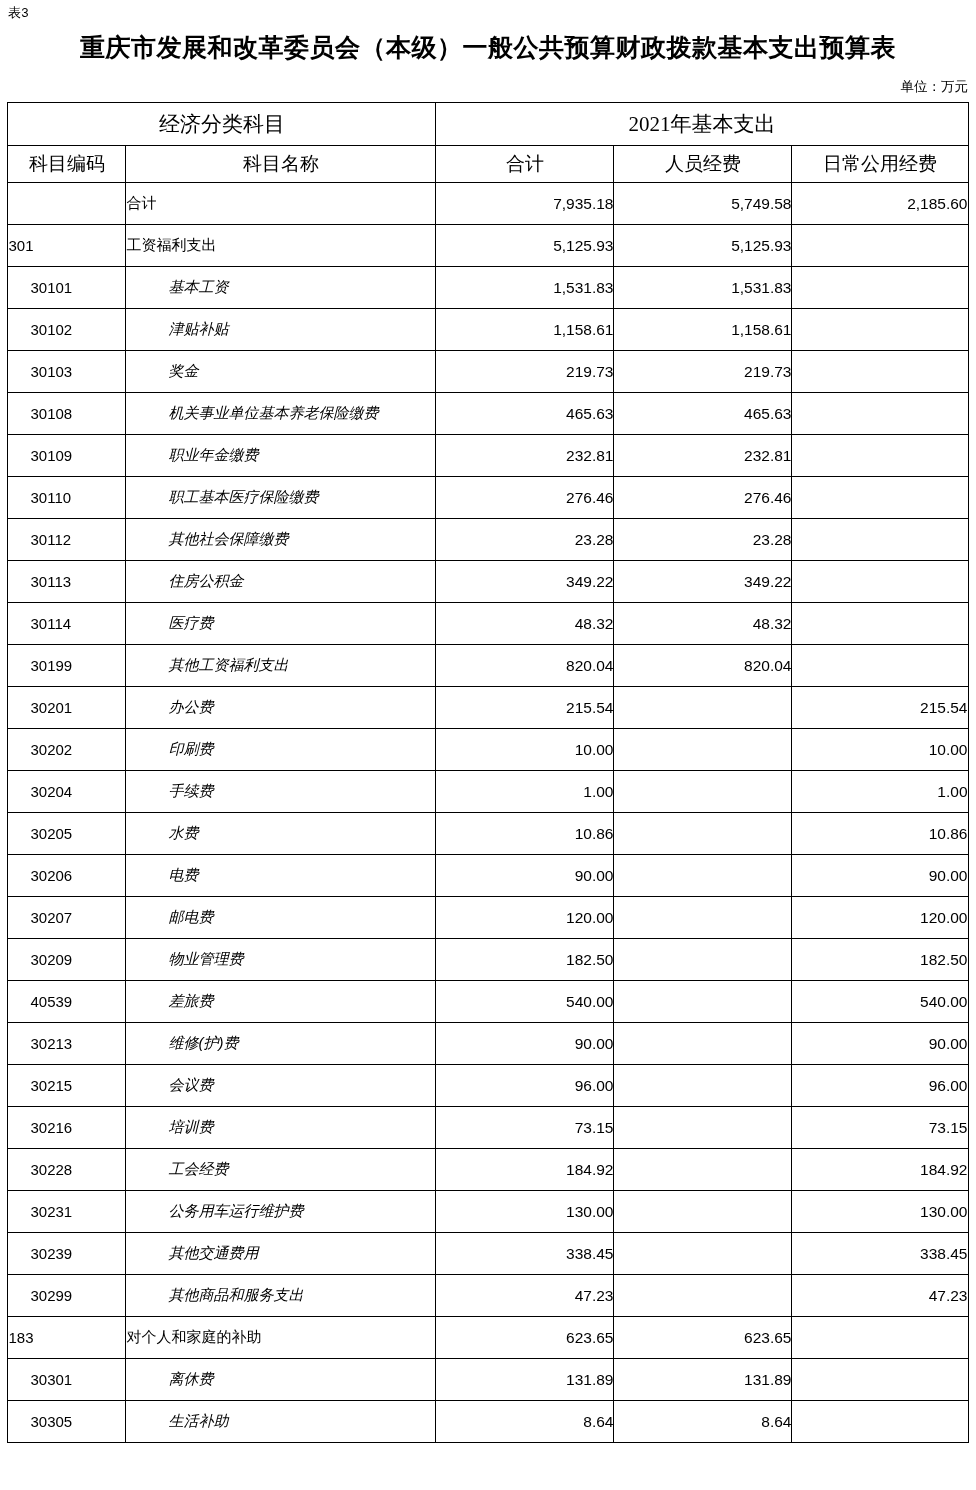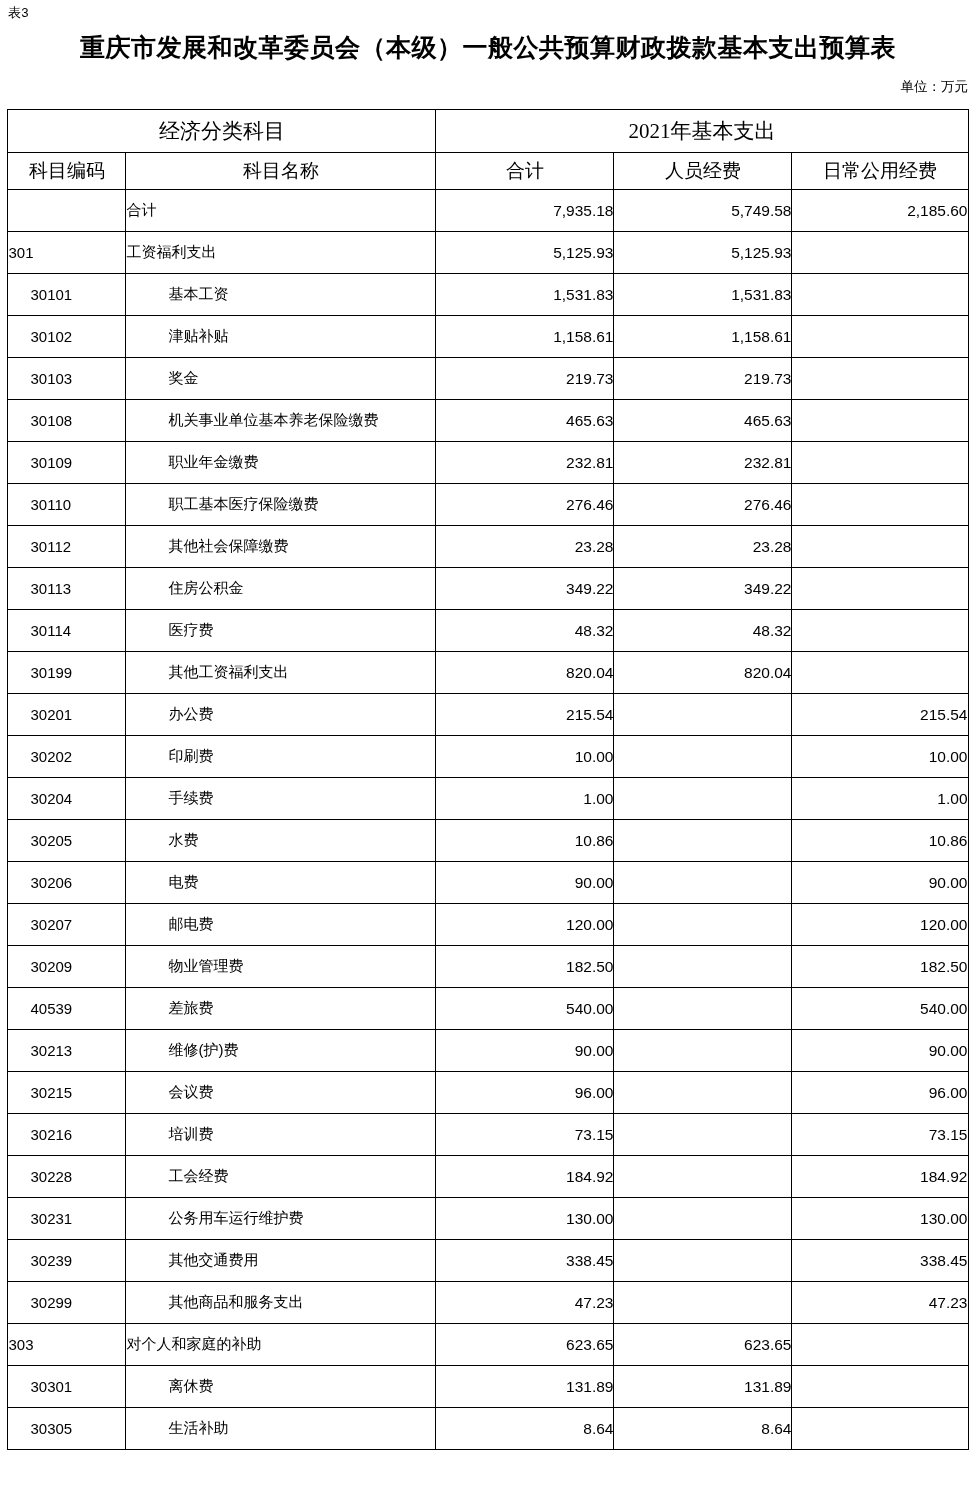--- a/index.html
+++ b/index.html
@@ -33,21 +33,21 @@
     font-size: 25px;
     font-weight: bold;
     letter-spacing: 0.5px;
     margin-top: 10px;
     margin-bottom: 8px;
     line-height: 32px;
   }
   .unit-line {
     text-align: right;
     font-size: 13.5px;
-    margin: 14px 8px 13px 0;
+    margin: 14px 8px 6px 0;
     line-height: 18px;
     font-family: "Liberation Sans", sans-serif;
   }
   table.budget {
     border-collapse: collapse;
     width: 960px;
     margin: 0 auto;
     table-layout: fixed;
   }
   table.budget td, table.budget th {
@@ -77,21 +77,21 @@
     font-family: "Liberation Sans", sans-serif;
   }
   td.code.indent1 { padding-left: 22px; }
   td.name {
     height: 41px;
     font-size: 15px;
     padding-left: 26px;
     white-space: nowrap;
     font-family: "Liberation Sans", sans-serif;
   }
-  td.name.indent1 { padding-left: 42px; }
+  td.name.indent1 { padding-left: 42px; font-style: italic; }
   td.num {
     height: 41px;
     font-size: 15.5px;
     text-align: right;
     padding-right: 12px;
     white-space: nowrap;
     font-family: "Liberation Sans", sans-serif;
   }
   col.c-code { width: 118px; }
   col.c-name { width: 310px; }
@@ -315,21 +315,21 @@
           <td class="num">338.45</td>
         </tr>
         <tr>
           <td class="code indent1">30299</td>
           <td class="name indent1">其他商品和服务支出</td>
           <td class="num">47.23</td>
           <td class="num"></td>
           <td class="num">47.23</td>
         </tr>
         <tr>
-          <td class="code">303</td>
+          <td class="code">183</td>
           <td class="name">对个人和家庭的补助</td>
           <td class="num">623.65</td>
           <td class="num">623.65</td>
           <td class="num"></td>
         </tr>
         <tr>
           <td class="code indent1">30301</td>
           <td class="name indent1">离休费</td>
           <td class="num">131.89</td>
           <td class="num">131.89</td>

